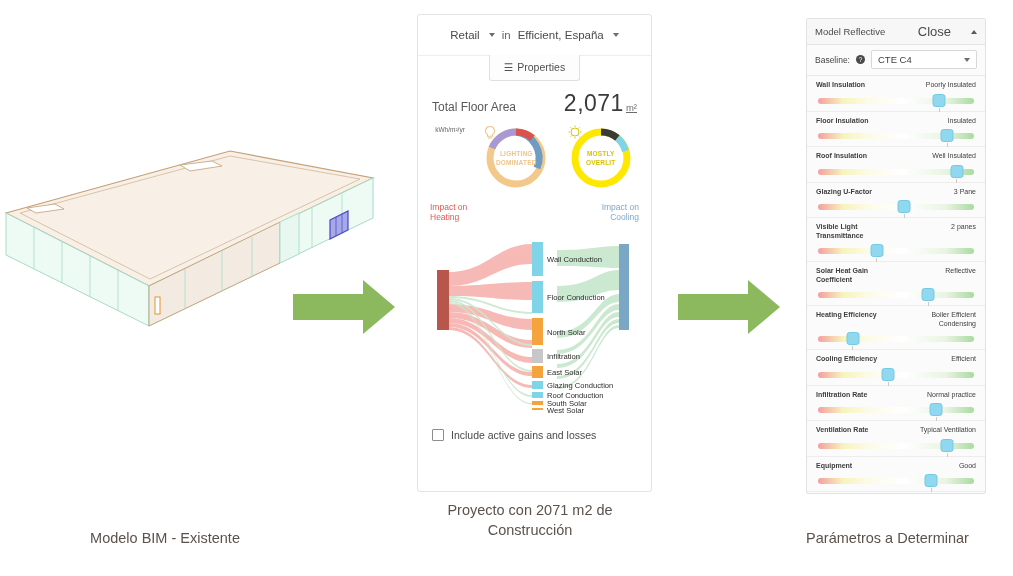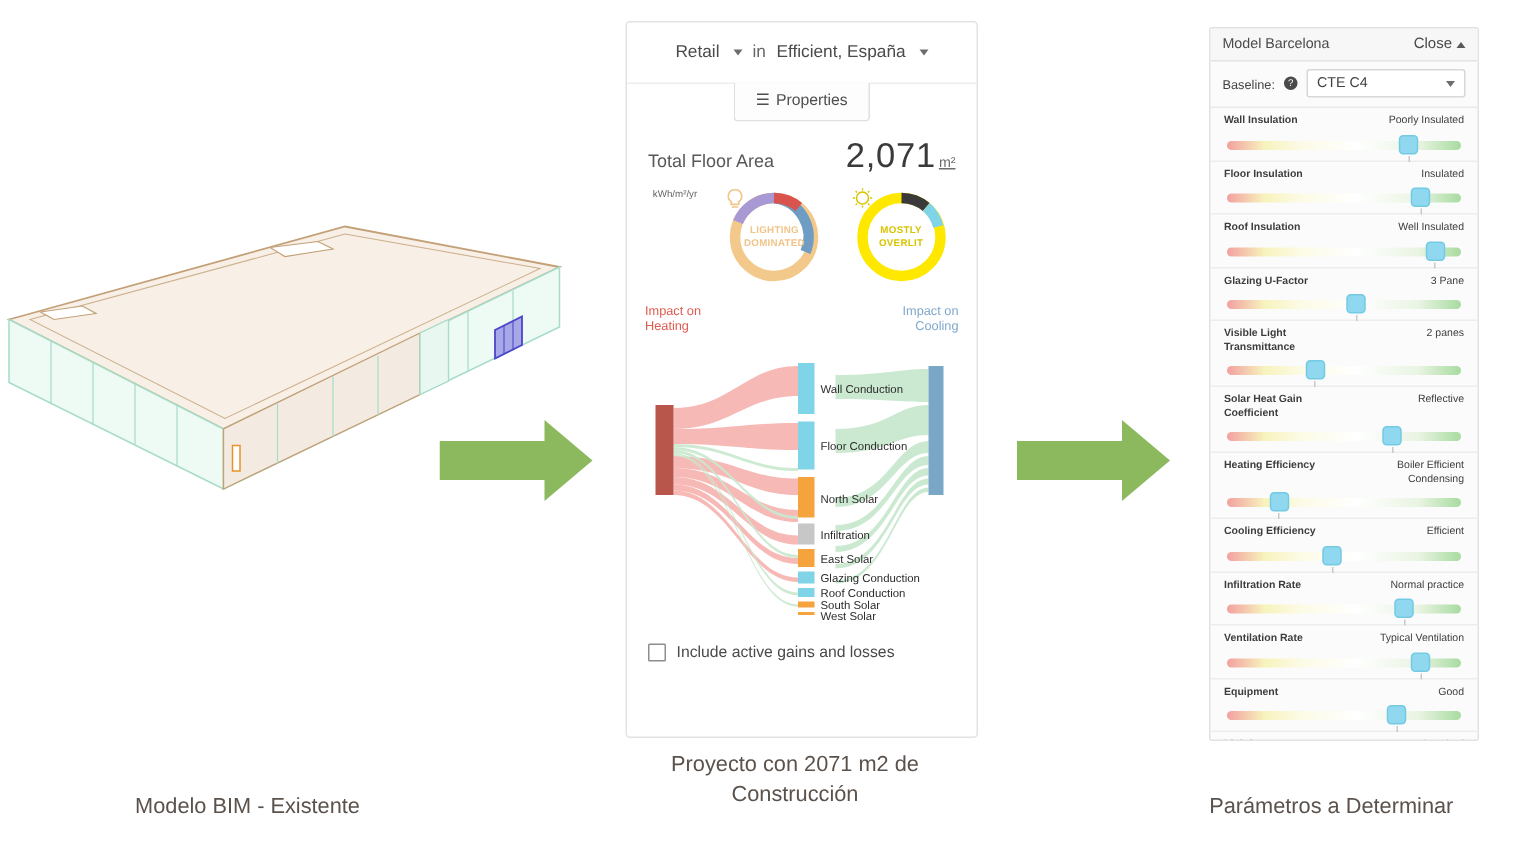--- a/index.html
+++ b/index.html
@@ -102,21 +102,21 @@
   #props-panel{
     position:absolute;left:806px;top:18px;width:180px;height:476px;
     background:#fbfbfb;border:1px solid #e2e2e2;border-radius:2px;
     box-sizing:border-box;overflow:hidden;
   }
   .pp-head{
     display:flex;align-items:center;justify-content:space-between;
     padding:5px 8px 5px;border-bottom:1px solid #e4e4e4;background:#f7f7f7;
   }
   .pp-title{font-size:9.5px;color:#4a4a4a;}
-  .pp-close{font-size:10px;color:#4a4a4a;display:flex;align-items:center;gap:3px;}
+  .pp-close{font-size:13px;color:#4a4a4a;display:flex;align-items:center;gap:20px;}
   .caret-up{
     width:0;height:0;border-left:3px solid transparent;
     border-right:3px solid transparent;border-bottom:4px solid #5a5a5a;
   }
   .pp-base{
     display:flex;align-items:center;gap:6px;padding:5px 8px 6px;
     border-bottom:1px solid #e9e9e9;
   }
   .pp-base-lbl{font-size:8.5px;color:#444;white-space:nowrap;}
   .qmark{
@@ -383,21 +383,21 @@
   </div>
 
   <div class="arrow" style="left:678px;top:278px;">
     <svg width="103" height="58" viewBox="0 0 103 58">
       <polygon points="0,16 70,16 70,2 102,29 70,56 70,42 0,42" fill="#8cb95e"></polygon>
     </svg>
   </div>
 
   <div id="props-panel">
     <div class="pp-head">
-      <span class="pp-title">Model Barcelona</span>
+      <span class="pp-title">Model Reflective</span>
       <span class="pp-close">
         <span>Close</span>
         <span class="caret-up"></span>
       </span>
     </div>
     <div class="pp-base">
       <span class="pp-base-lbl">Baseline:</span>
       <span class="qmark">?</span>
       <span class="pp-base-sel">
         <span>CTE C4</span>

